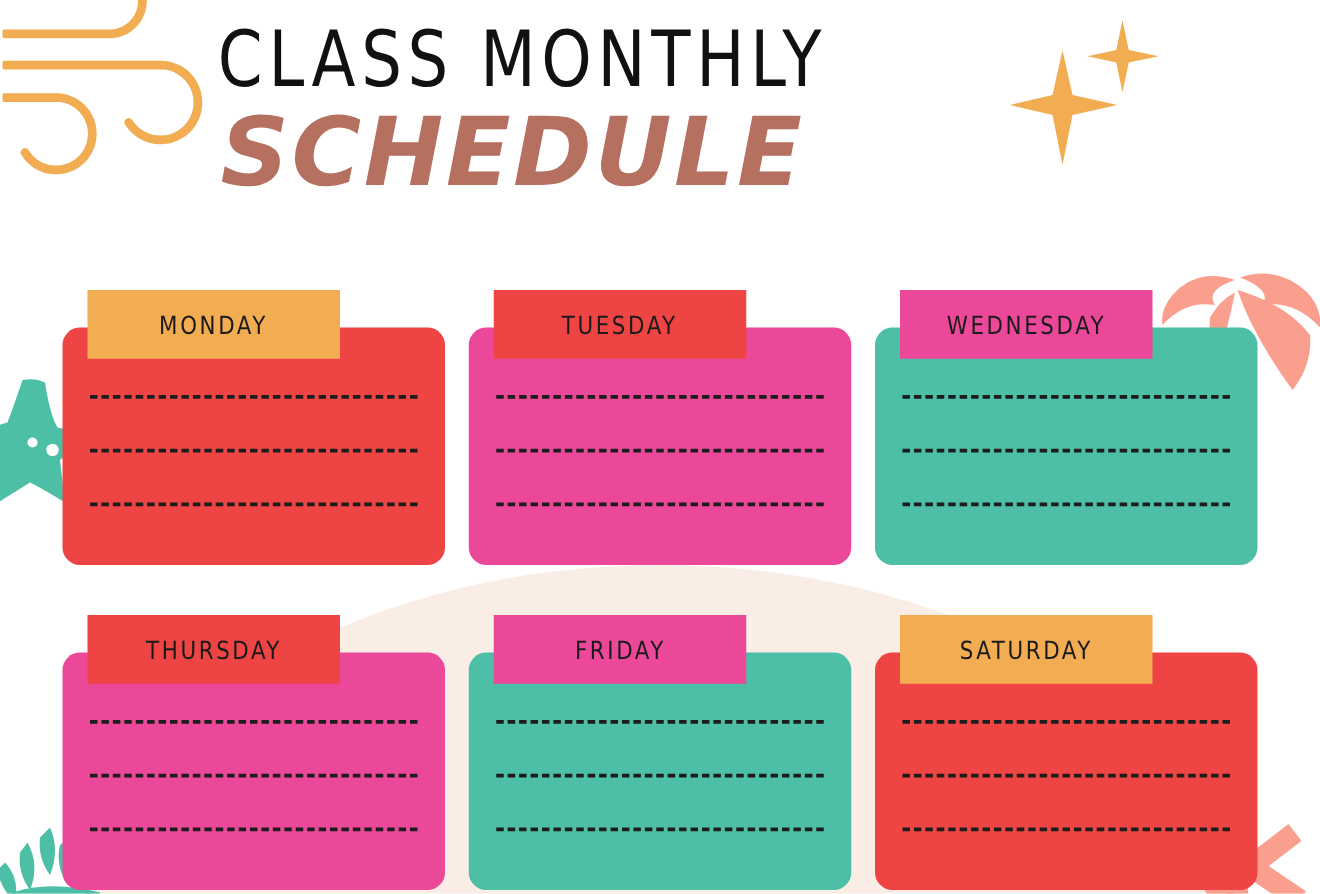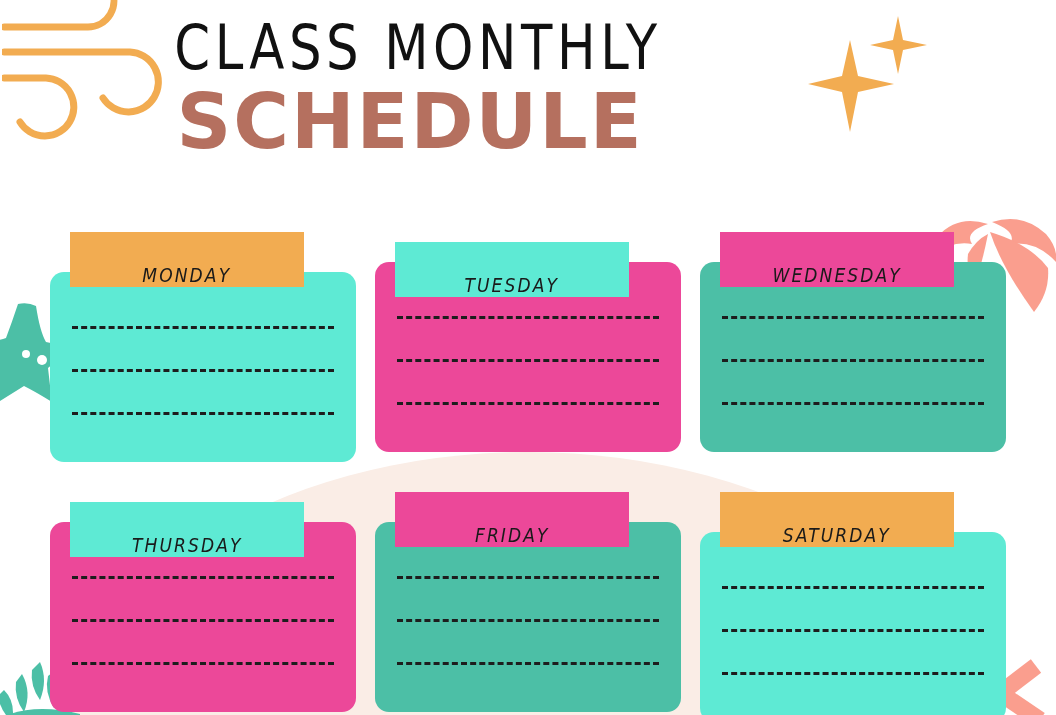--- a/index.html
+++ b/index.html
@@ -58,20 +58,21 @@
     margin: 0;
   }
   .title-2 {
     font-family: "DejaVu Sans", sans-serif;
     font-size: 76px;
     font-weight: bold;
     letter-spacing: 2px;
     color: #B5705F;
     line-height: 1.0;
     margin: 4px 16px 0 0;
+    font-style: italic;
   }
 
   
   .grid {
     position: absolute;
     left: 0; top: 0;
     width: 1056px; height: 715px;
     z-index: 4;
   }
   .day-card {
@@ -83,27 +84,26 @@
     left: 0; top: 30px;
     width: 306px;
     height: 190px;
     border-radius: 14px;
     box-sizing: border-box;
     padding: 42px 22px 0 22px;
   }
   .card-tab {
     position: absolute;
     left: 20px; top: 0;
-    width: 234px;
+    width: 202px;
     height: 55px;
     z-index: 2;
     display: flex;
-    align-items: flex-end;
+    align-items: center;
     justify-content: center;
-    font-style: italic;
   }
   .tab-label {
     font-family: "Liberation Sans Narrow", "DejaVu Sans Condensed", "Liberation Sans", sans-serif;
     font-size: 20px;
     font-weight: 400;
     letter-spacing: 2.2px;
     color: #1a1a1a;
     transform: scaleX(0.95);
     white-space: nowrap;
   }
@@ -120,21 +120,21 @@
   .dash-line:last-child { margin-bottom: 0; }
 
   
   .col-1 { left: 50px; }
   .col-2 { left: 375px; }
   .col-3 { left: 700px; }
   .row-1 { top: 232px; }
   .row-2 { top: 492px; }
 
   
-  .bg-cyan   { background: #5eead4; margin-top: 10px; }
+  .bg-cyan   { background: #ef4444; }
   .bg-salmon { background: #ec4899; }
   .bg-teal   { background: #4CBFA6; }
   .bg-orange { background: #F2AC51; }
 </style>
 </head>
 <body>
 
 <div id="canvas">
 
   <div class="bg-blob"></div>

